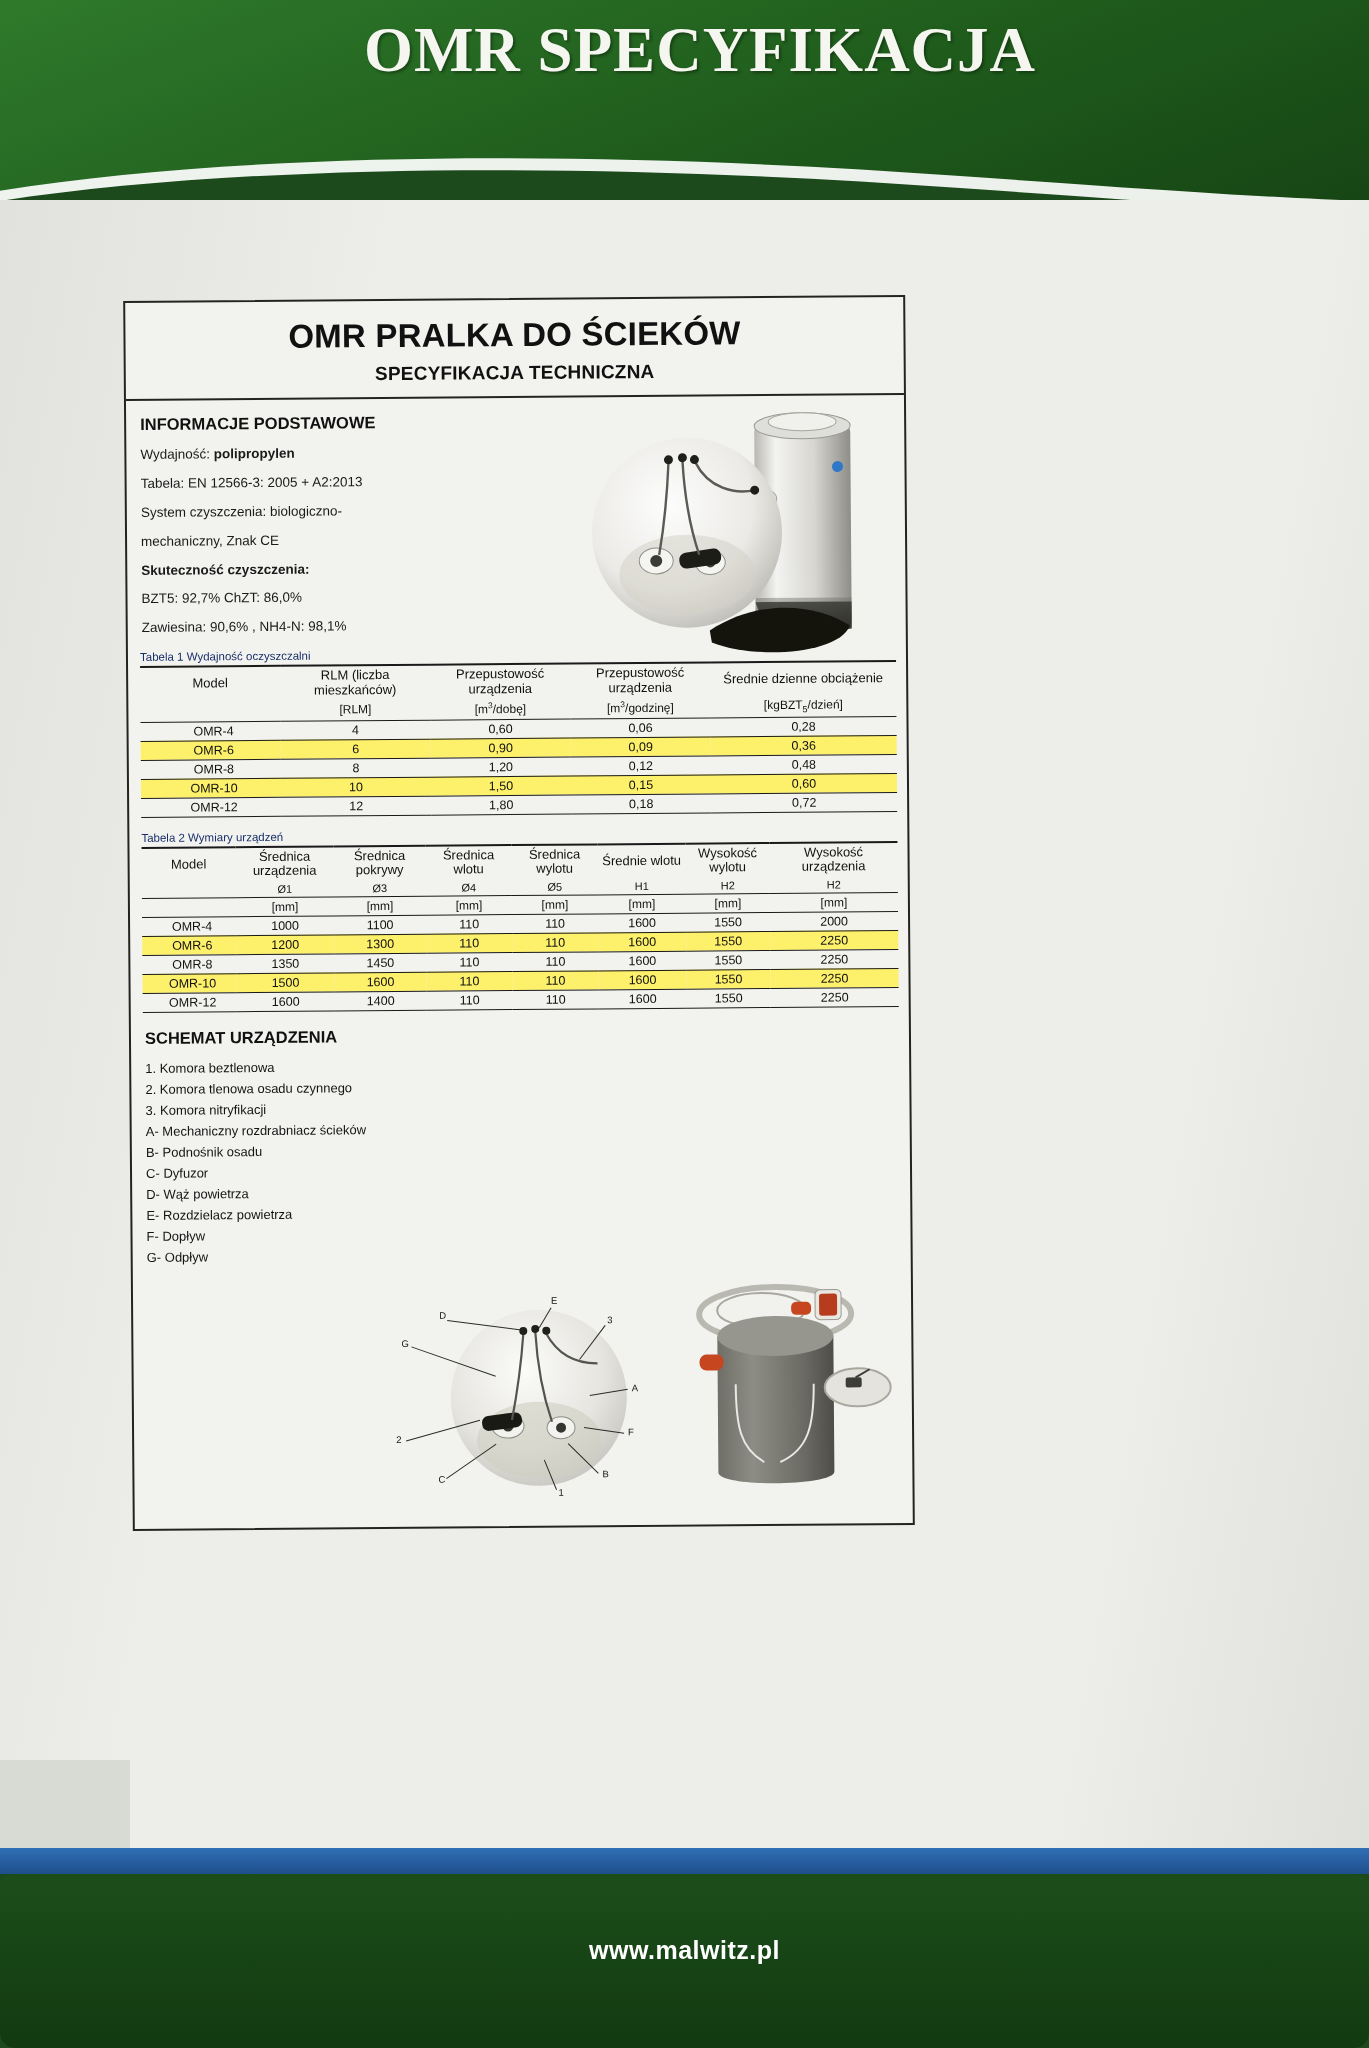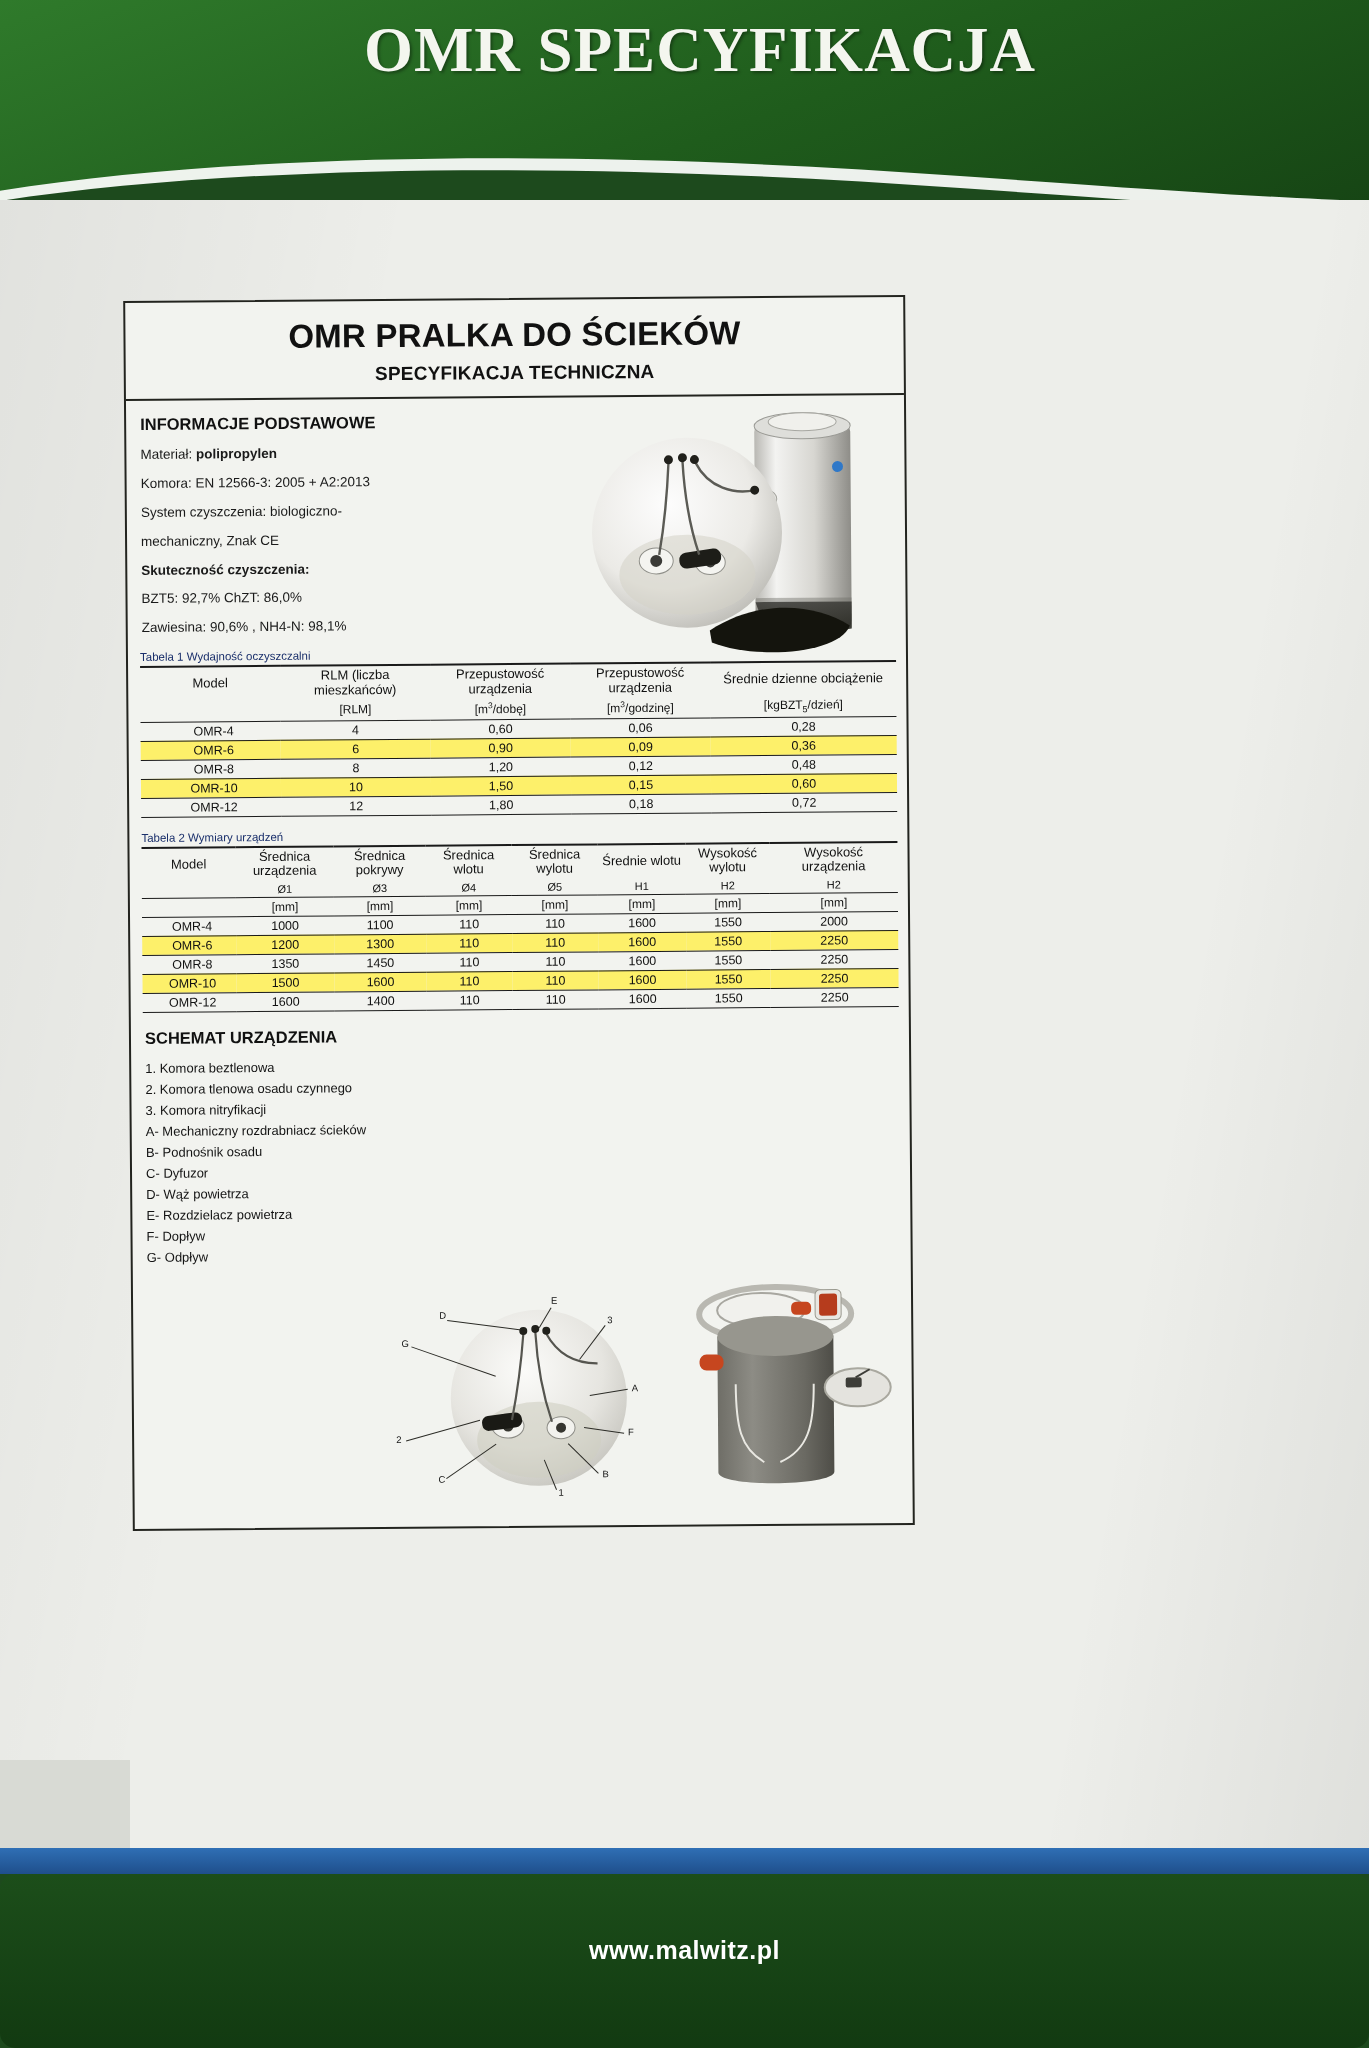--- a/index.html
+++ b/index.html
@@ -144,26 +144,26 @@
 
       <div class="title-rule">
         <div class="doc-title">OMR  PRALKA DO ŚCIEKÓW</div>
         <div class="doc-subtitle">SPECYFIKACJA TECHNICZNA</div>
       </div>
 
       <div class="info-wrap">
         <div class="info-head">INFORMACJE PODSTAWOWE</div>
 
         <div class="info-line">
-          <span>Materiał:</span>
+          <span>Wydajność:</span>
           <b>polipropylen</b>
         </div>
 
         <div class="info-line">
-          <span>Komora:</span>
+          <span>Tabela:</span>
           <span>EN 12566-3: 2005 + A2:2013</span>
         </div>
 
         <div class="info-line">System czyszczenia: biologiczno-</div>
         <div class="info-line">mechaniczny, Znak CE</div>
 
         <div class="info-line">
           <b>Skuteczność czyszczenia:</b>
         </div>
 

